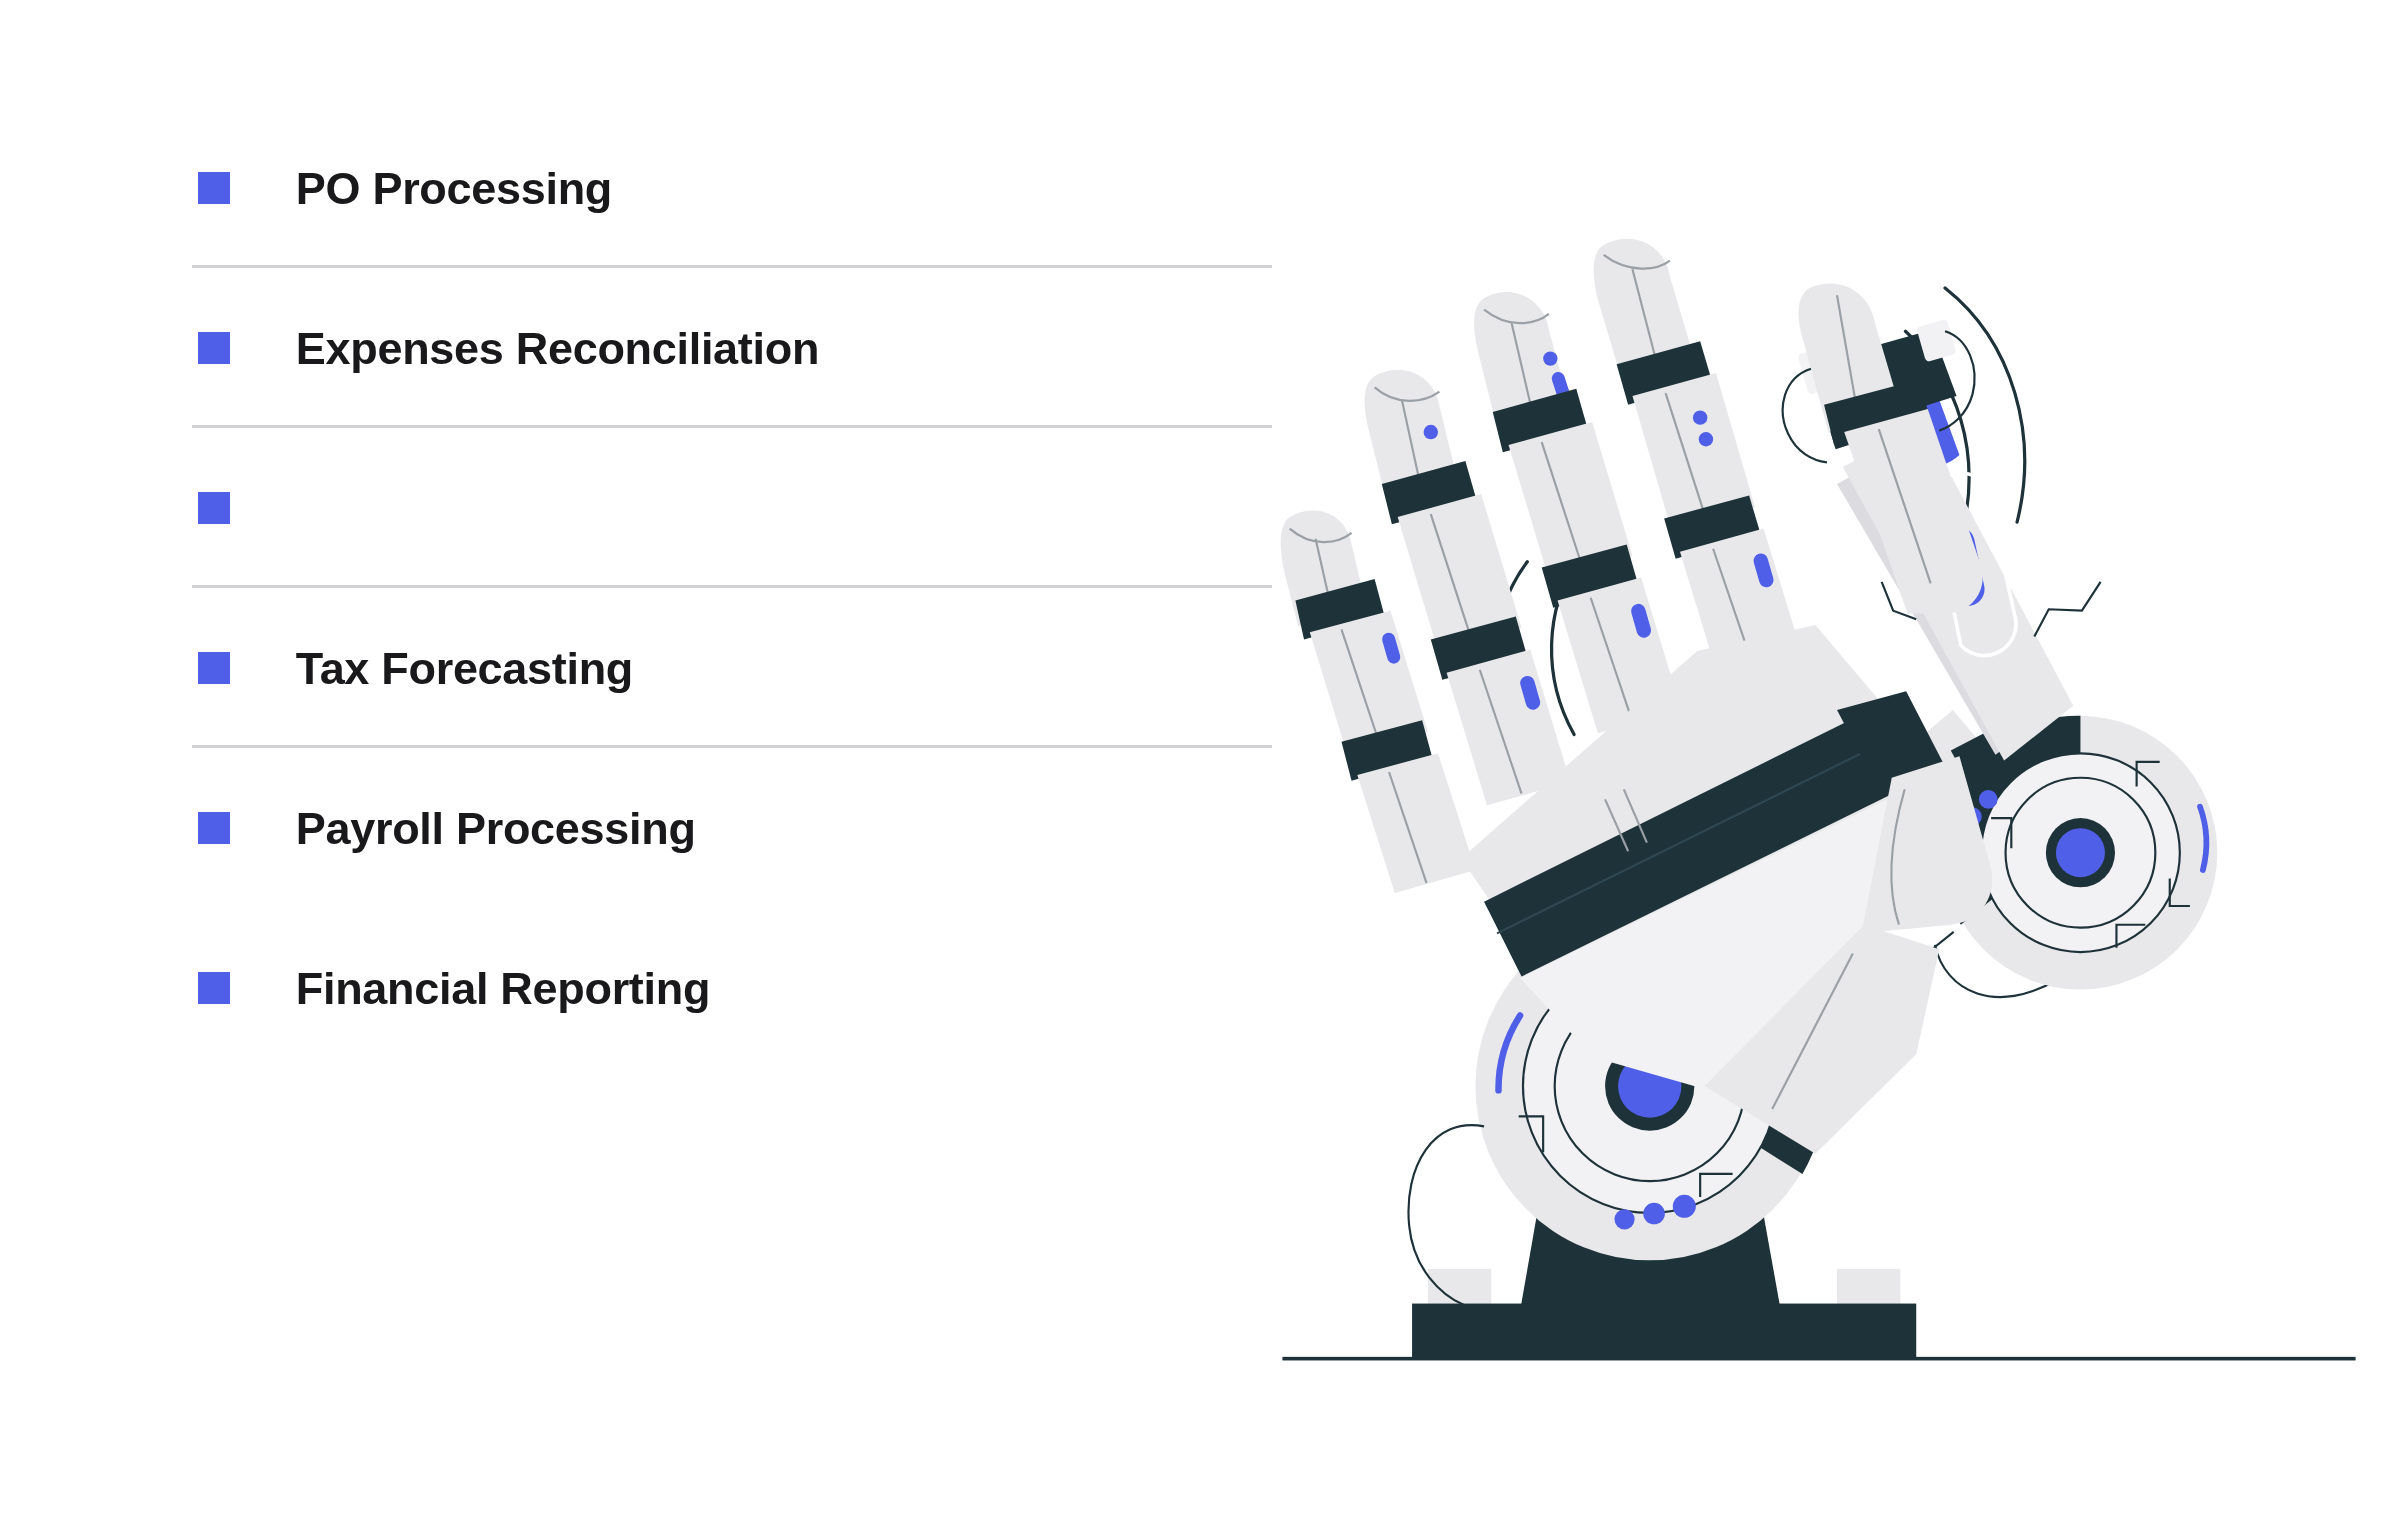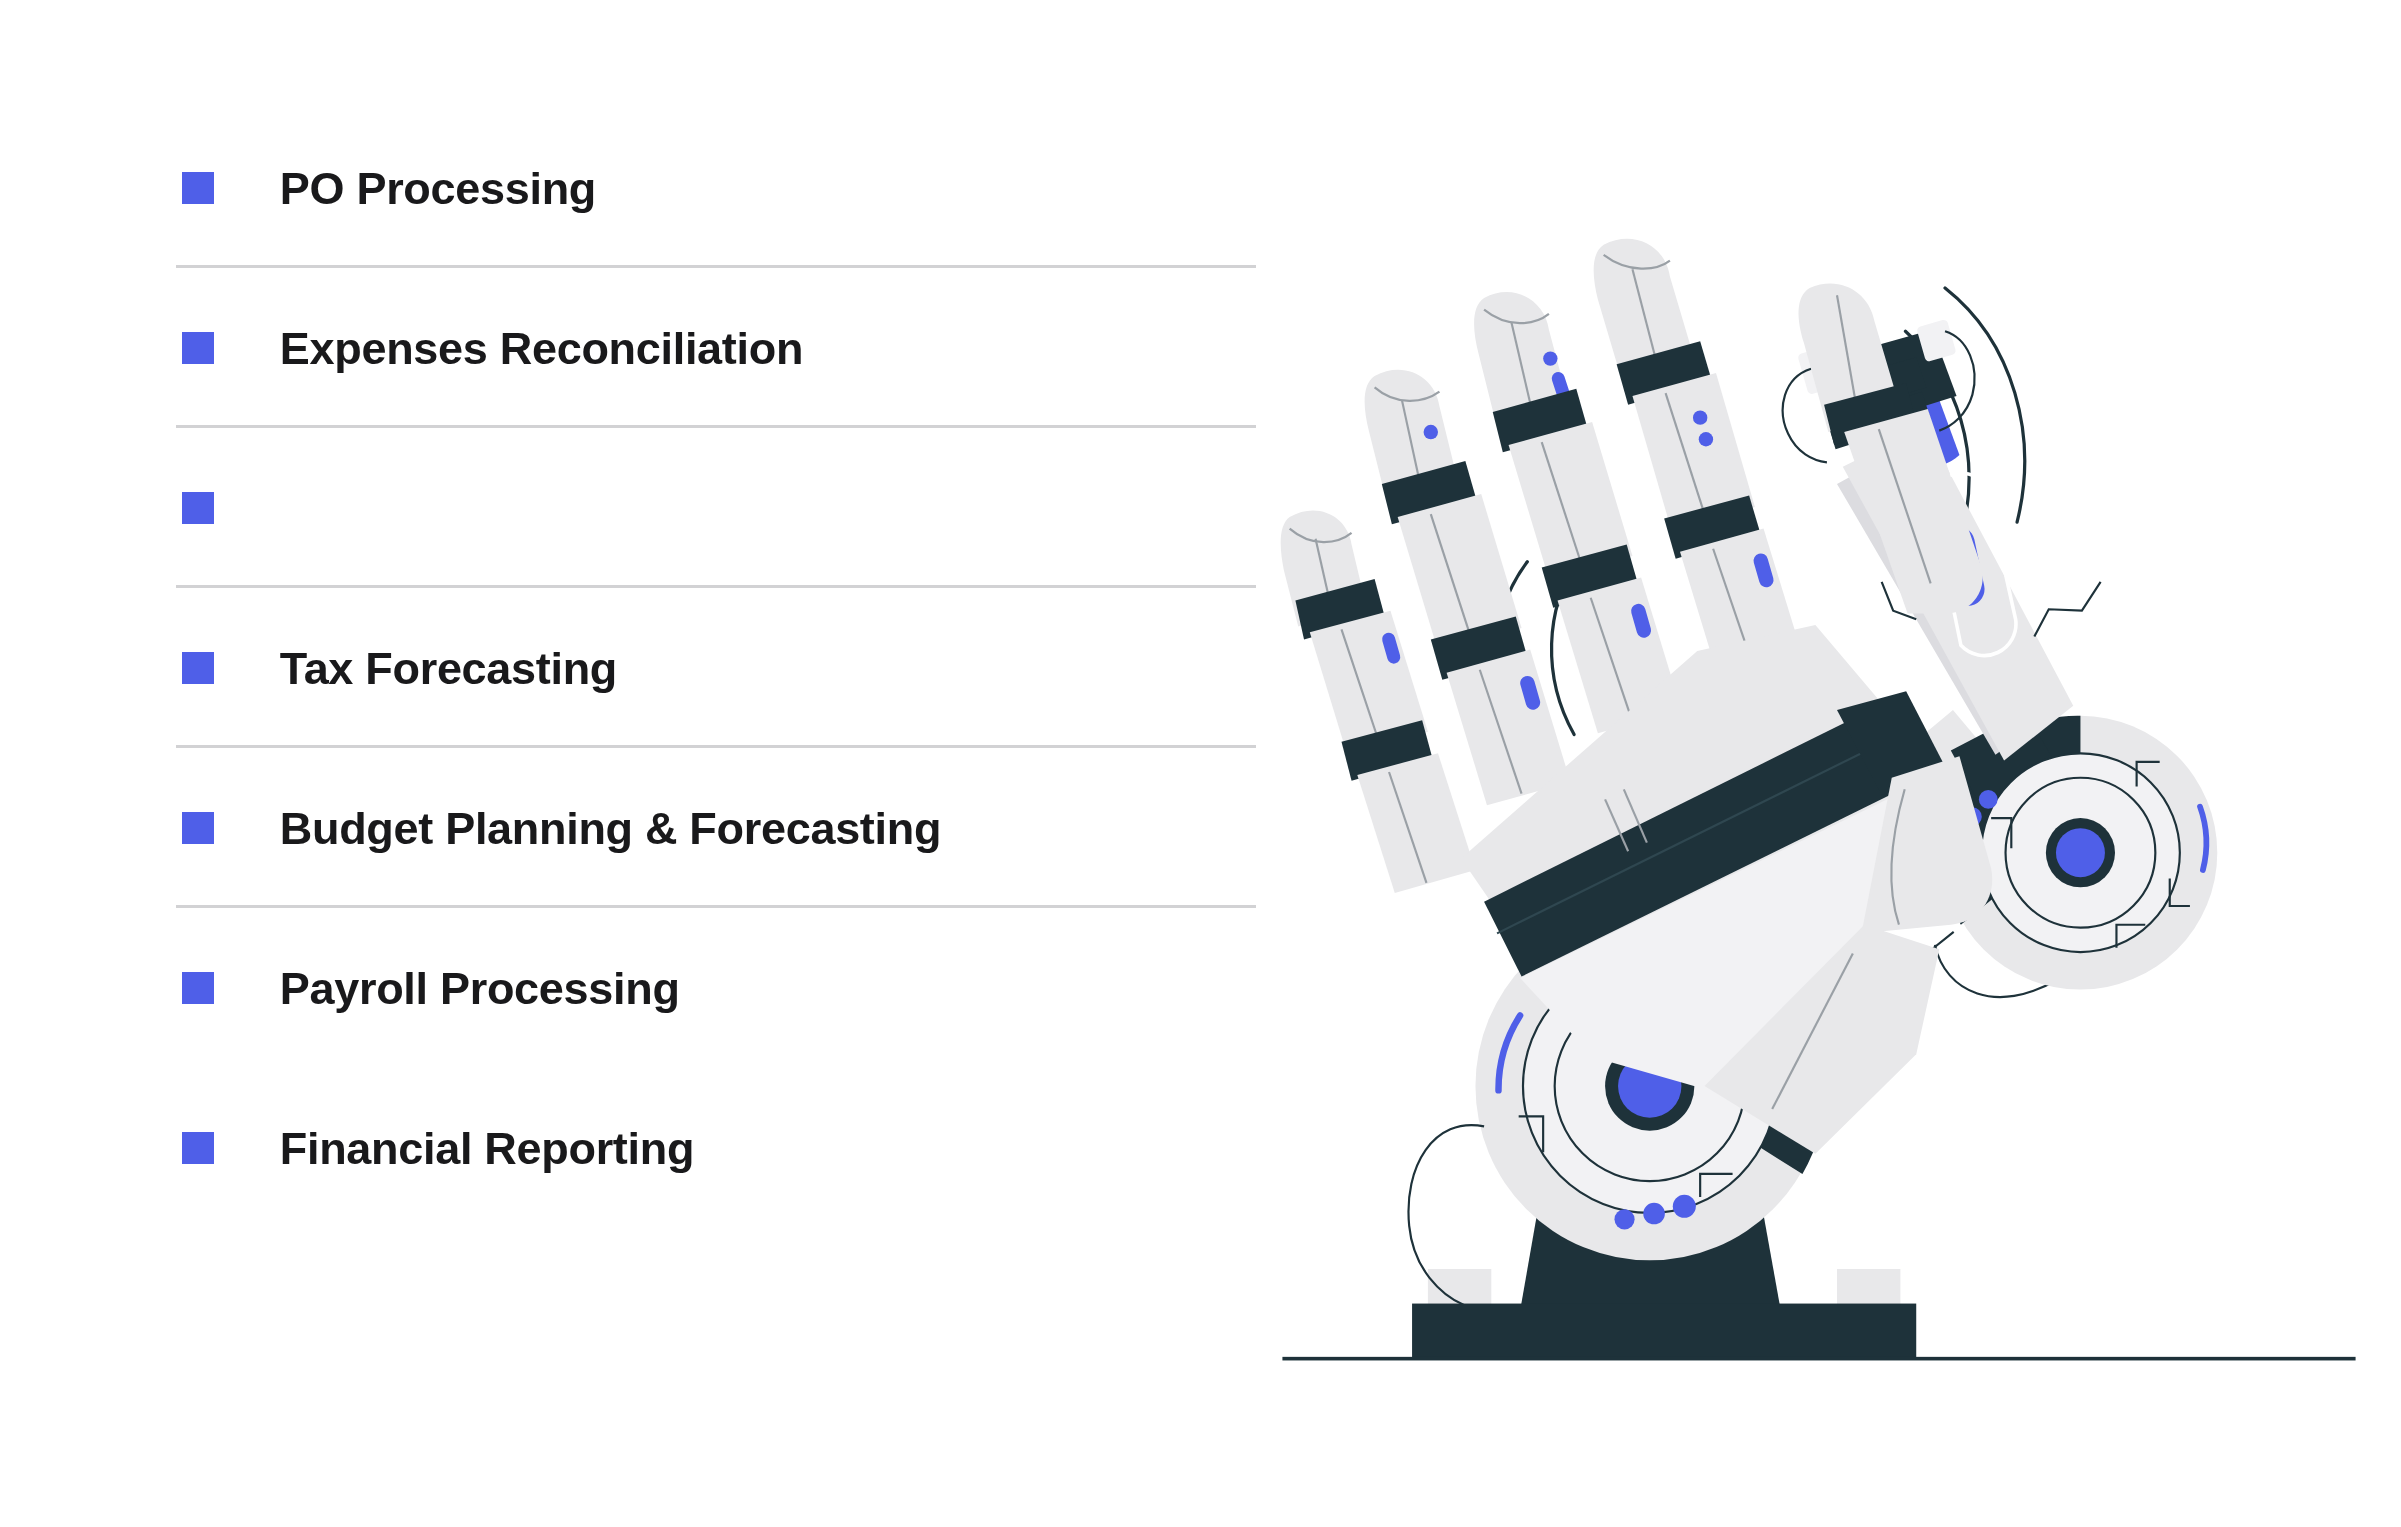--- a/index.html
+++ b/index.html
@@ -18,21 +18,21 @@
   .page {
     position: relative;
     width: 2401px;
     height: 1528px;
     background: #ffffff;
   }
 
   
   .list-panel {
     position: absolute;
-    left: 176px;
+    left: 192px;
     top: 108px;
     width: 1080px;
   }
   .list-row {
     position: relative;
     height: 160px;
     display: flex;
     align-items: center;
   }
   .list-row .bullet {
@@ -95,25 +95,20 @@
       <span class="bullet"></span>
       <span class="divider"></span>
     </div>
 
     <div class="list-row">
       <span class="bullet"></span>
       <span class="label">Tax Forecasting</span>
       <span class="divider"></span>
     </div>
 
-    <div class="list-row">
-      <span class="bullet"></span>
-      <span class="label">Budget Planning &amp; Forecasting</span>
-      <span class="divider"></span>
-    </div>
 
     <div class="list-row">
       <span class="bullet"></span>
       <span class="label">Payroll Processing</span>
 
     </div>
 
     <div class="list-row">
       <span class="bullet"></span>
       <span class="label">Financial Reporting</span>

